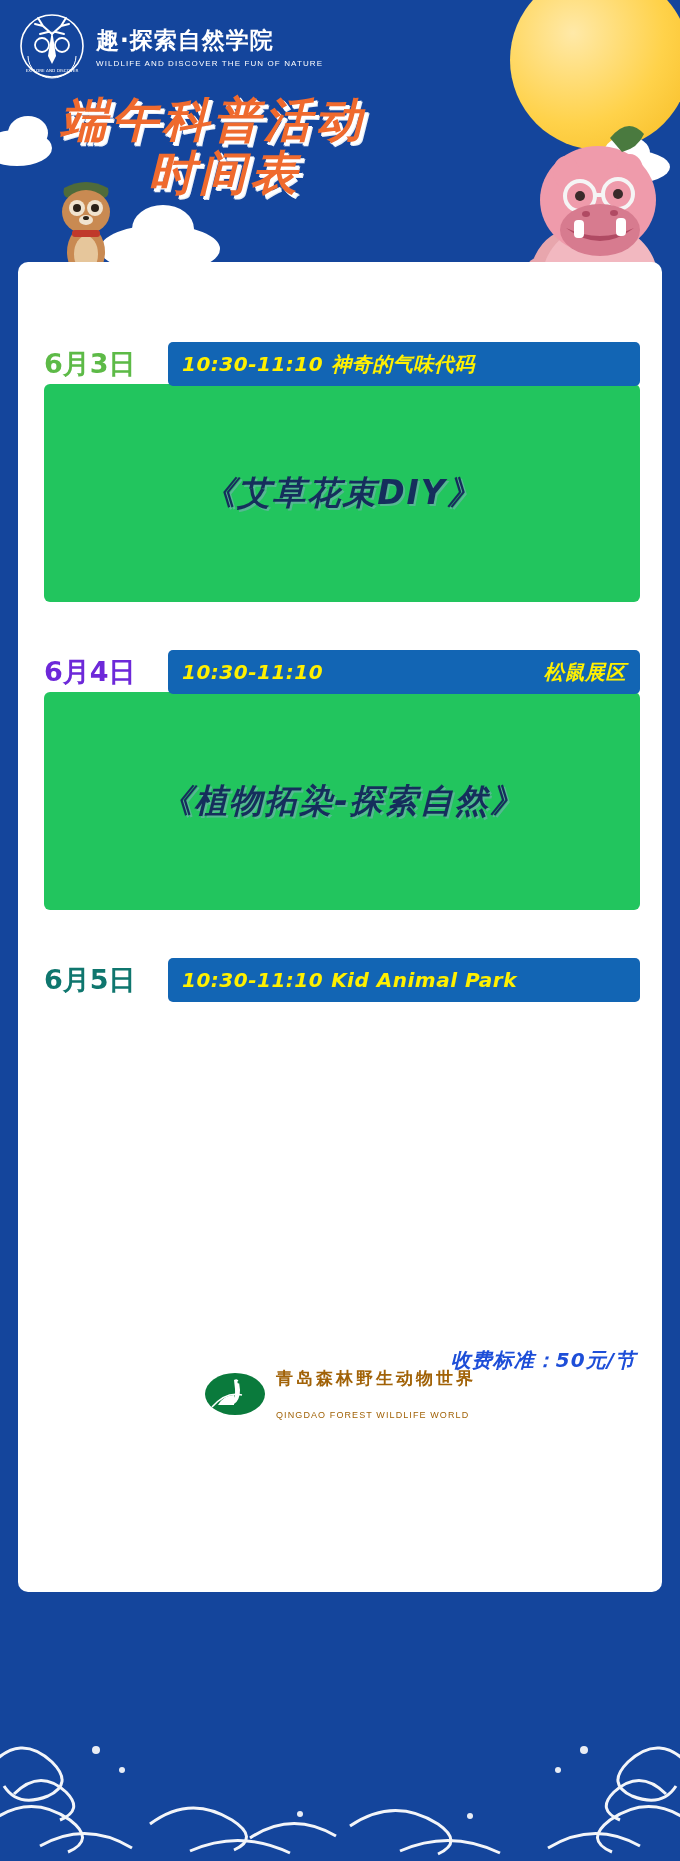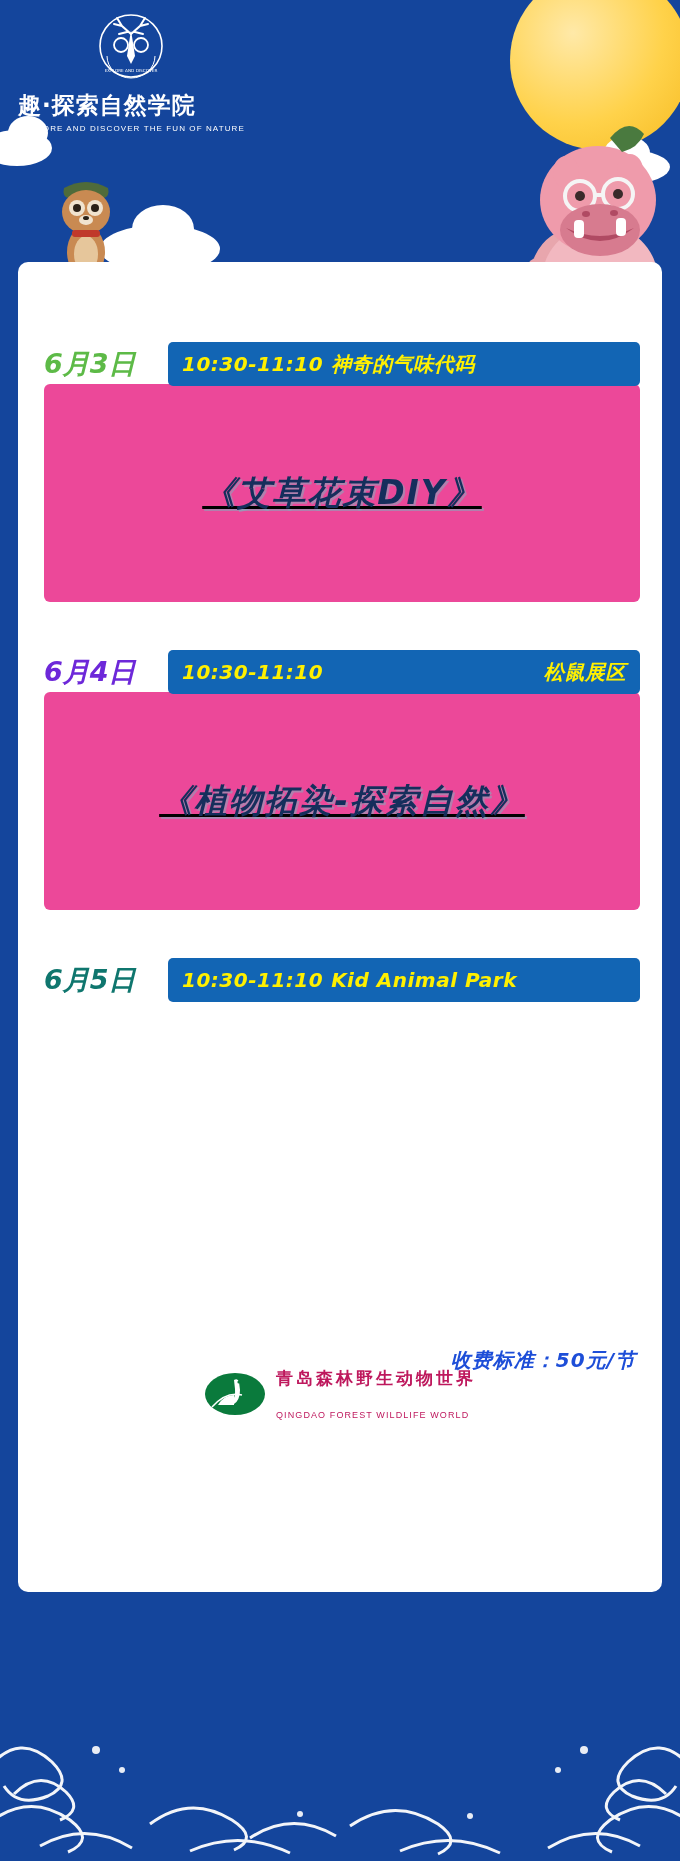--- a/index.html
+++ b/index.html
@@ -21,21 +21,21 @@
   }
   .cloud.c1 { left:-18px; top:130px; width:70px; height:36px; }
   .cloud.c1:after { content:""; position:absolute; left:26px; top:-14px; width:40px; height:34px; background:#fff; border-radius:50%; }
   .cloud.c2 { left:100px; top:225px; width:120px; height:48px; }
   .cloud.c2:after { content:""; position:absolute; left:32px; top:-20px; width:62px; height:48px; background:#fff; border-radius:50%; }
   .cloud.c3 { right:10px; top:150px; width:84px; height:34px; }
   .cloud.c3:after { content:""; position:absolute; left:18px; top:-14px; width:46px; height:34px; background:#fff; border-radius:50%; }
 
   
   .header { position:relative; height:330px; }
-  .brand { position:absolute; left:18px; top:12px; display:flex; align-items:center; gap:10px;flex-direction:column; }
+  .brand { position:absolute; left:18px; top:12px; display:flex; align-items:center; gap:10px; }
   .brand .emblem { width:68px; height:68px; }
   .brand .btxt { color:#fff; }
   .brand .bcn {
     font-size:23px; font-weight:bold; letter-spacing:1px;
     font-family:"DejaVu Sans",sans-serif;
   }
   .brand .ben { font-size:8px; letter-spacing:1.1px; margin-top:3px; }
 
   .title-wrap { position:absolute; left:0; top:96px; width:100%; text-align:left; padding-left:60px; }
   .title1, .title2 {
@@ -56,38 +56,37 @@
     position:absolute; left:18px; top:262px; width:644px; height:1330px;
     background:#ffffff; border-radius:10px;
   }
 
   
   .events { position:absolute; left:0; top:80px; width:100%; }
   .event { position:relative; margin-bottom:48px; }
   .ehead { display:flex; align-items:stretch; height:44px; padding-left:26px; }
   .edate {
     font-family:"DejaVu Sans",sans-serif;
-    font-size:27px; font-weight:bold; font-style:italic;
+    font-size:27px; font-weight:bold; 
     display:flex; align-items:center; letter-spacing:0px;
     width:124px;
   }
   .ebanner {
     flex:1; background:#1265b4; border-radius:5px;
     display:flex; align-items:center; justify-content:space-between;
     padding:8px 14px; margin-right:22px;
     color:#fff000;
     font-family:"DejaVu Sans",sans-serif;
     font-size:20px; font-weight:bold; font-style:italic; letter-spacing:0.5px;
   }
   .ebanner.tight { justify-content:flex-start; gap:8px; }
   .ebody {
-    margin:0 22px 0 26px; background:#ec4899; border-radius:6px;
+    margin:0 22px 0 26px; background:#22c55e; border-radius:6px;
     height:218px; display:flex; align-items:center; justify-content:center;
     margin-top:-2px;
-    text-decoration:underline;
   }
   .etitle {
     font-family:"DejaVu Sans",sans-serif;
     color:#152e5c; font-size:33px; font-weight:bold; font-style:italic;
     letter-spacing:2px;
     text-shadow:2px 2px 0 rgba(130,175,190,.55);
   }
 
   
   .fee {
@@ -96,21 +95,21 @@
     font-size:20px; font-weight:bold; font-style:italic; color:#1d4ed8;
     letter-spacing:1px;
   }
 
   
   .footer-logo {
     position:absolute; left:0; top:1105px; width:100%;
     display:flex; align-items:center; justify-content:center; gap:10px;
   }
   .fl-mark { width:62px; height:46px; }
-  .fl-text { color:#be185d; }
+  .fl-text { color:#a16207; }
   .fl-cn { font-size:17px; font-weight:bold; letter-spacing:3px; font-family:"DejaVu Sans",sans-serif; }
   .fl-en { font-size:9px; letter-spacing:1.1px; margin-top:20px; }
 
   
   .waves { position:absolute; left:0; bottom:0; width:100%; height:215px; overflow:hidden; }
 </style>
 </head>
 <body>
 
 <div class="header">
@@ -127,24 +126,28 @@
         <path d="M34 18 L30 44 L34 52 L38 44 Z" fill="#fff"></path>
         <path d="M34 22 L25 14 L20 6 M25 14 L17 12 M30 20 L22 22 M34 22 L43 14 L48 6 M43 14 L51 12 M38 20 L46 22" stroke="#fff" stroke-width="2" fill="none" stroke-linecap="round"></path>
         <circle cx="24" cy="33" r="7" fill="none" stroke="#fff" stroke-width="1.8"></circle>
         <circle cx="44" cy="33" r="7" fill="none" stroke="#fff" stroke-width="1.8"></circle>
         <path d="M10 44 a24 22 0 0 0 48 0" fill="none" stroke="#fff" stroke-width="1"></path>
         <text x="34" y="60" font-size="4.2" fill="#fff" text-anchor="middle" font-family="DejaVu Sans, sans-serif">EXPLORE AND DISCOVER</text>
       </svg>
     </span>
     <span class="btxt">
       <div class="bcn">趣·探索自然学院</div>
-      <div class="ben">EXPLORE AND DISCOVER THE FUN OF NATURE</div>
-    </span>
-  </div>
-
+      <div class="ben">WILDLIFE AND DISCOVER THE FUN OF NATURE</div>
+    </span>
+  </div>
+
+  <div class="title-wrap">
+    <div class="title1">端午科普活动</div>
+    <div class="title2">时间表</div>
+  </div>
 
   <span class="mascot-hippo">
     <svg viewBox="0 0 152 230" width="152" height="230">
 
       <path d="M20 150 q12 -28 42 -30 l6 36 q-26 4 -34 28 z" fill="#e8a6ad"></path>
       <ellipse cx="26" cy="168" rx="16" ry="19" fill="#e8a6ad"></ellipse>
 
       <ellipse cx="86" cy="172" rx="58" ry="56" fill="#f2b8c0"></ellipse>
 
       <ellipse cx="84" cy="92" rx="58" ry="54" fill="#ef9bab"></ellipse>

